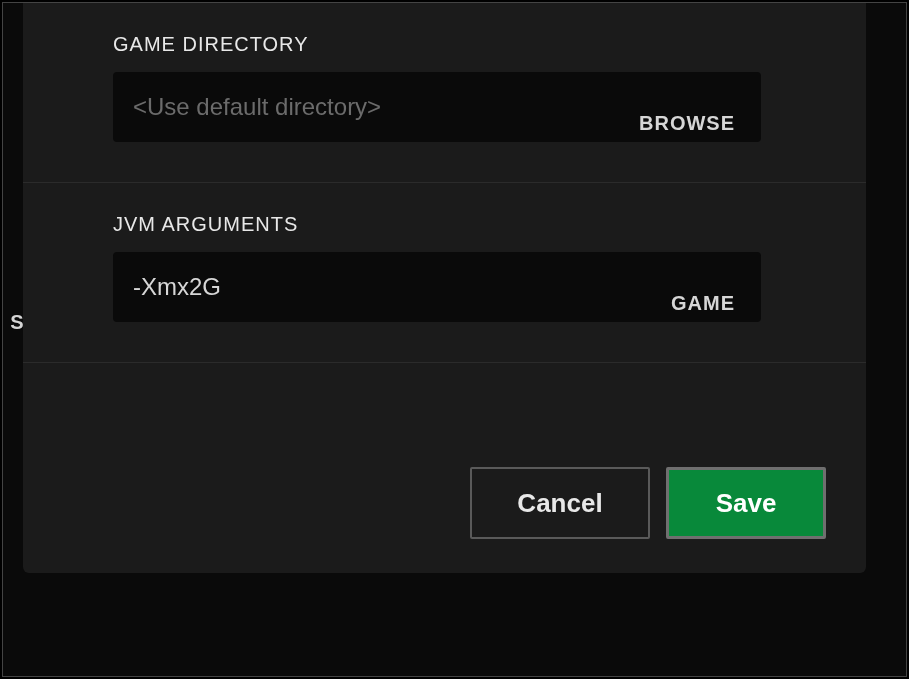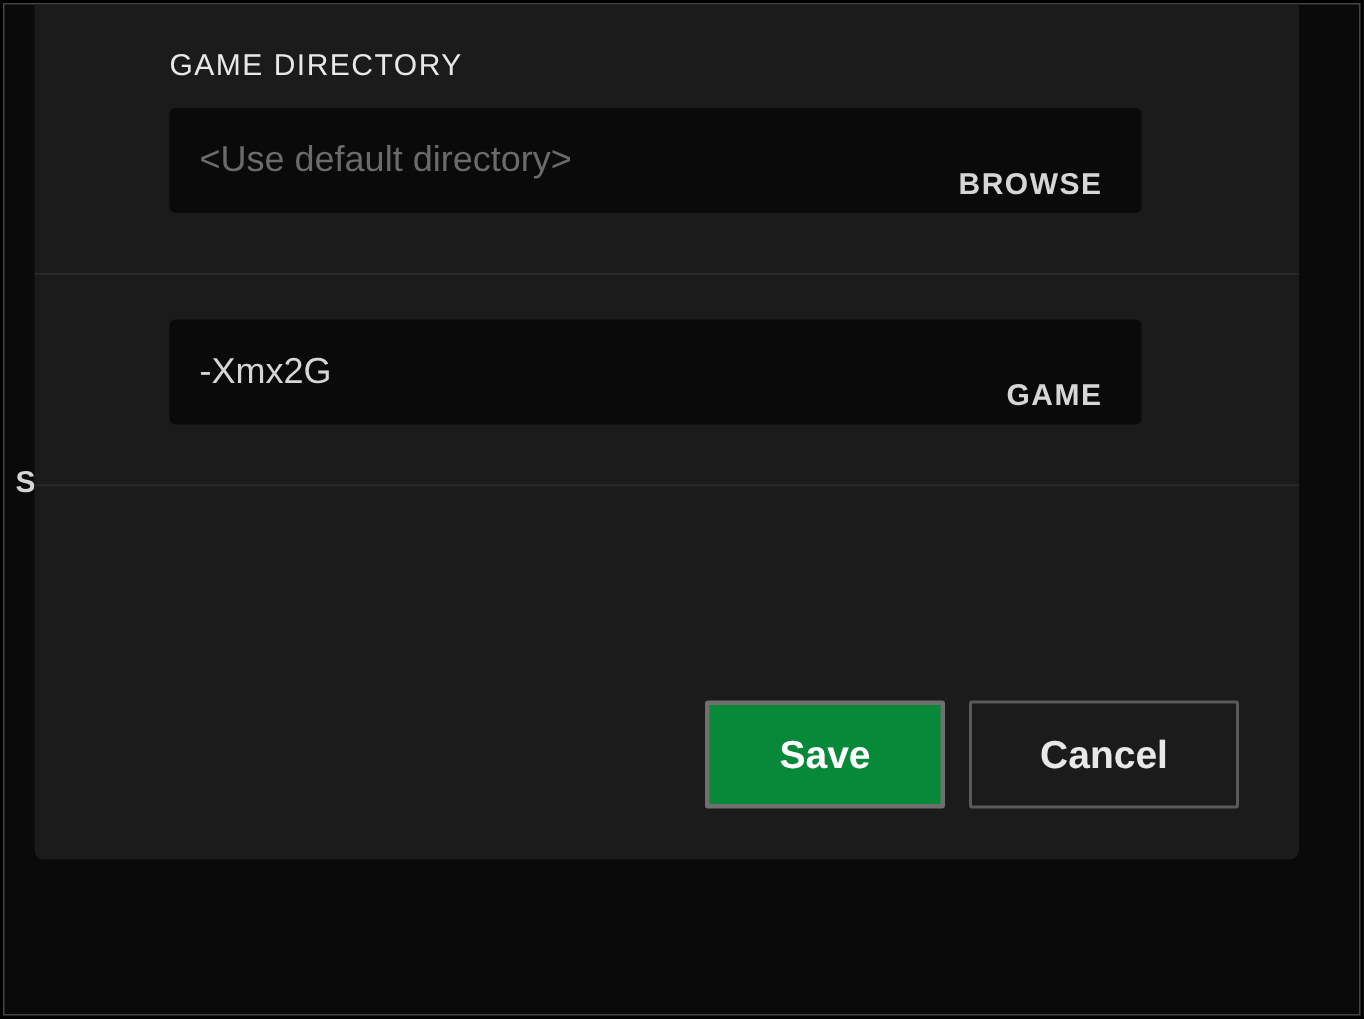--- a/index.html
+++ b/index.html
@@ -140,27 +140,28 @@
       <div class="field-label">GAME DIRECTORY</div>
       <div class="input-group">
         <input type="text" class="text-input" placeholder="&lt;Use default directory&gt;" value="" style="">
         <button class="input-action">BROWSE</button>
       </div>
     </div>
 
     <hr class="section-divider">
 
     <div class="field-section">
+      <div class="field-label">JVM ARGUMENTS</div>
       <div class="input-group">
         <input type="text" class="text-input" value="-Xmx2G" style="">
         <button class="input-action">GAME</button>
       </div>
     </div>
 
     <hr class="section-divider">
 
     <div class="button-bar">
+      <button class="btn btn-cancel">Cancel</button>
       <button class="btn btn-save">Save</button>
-      <button class="btn btn-cancel">Cancel</button>
     </div>
 
   </div>
 </div>
 
 </body></html>

